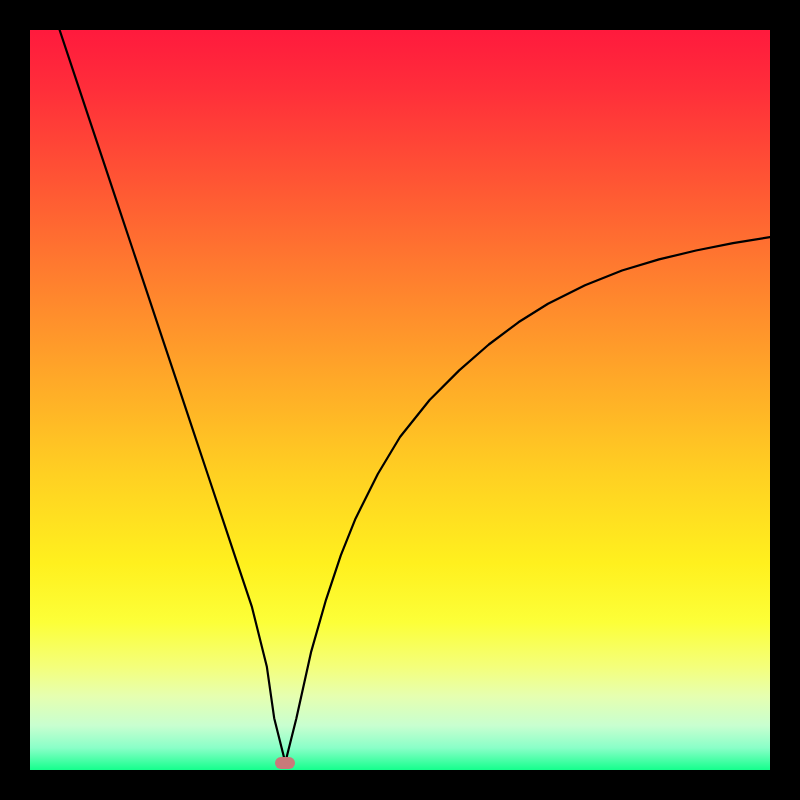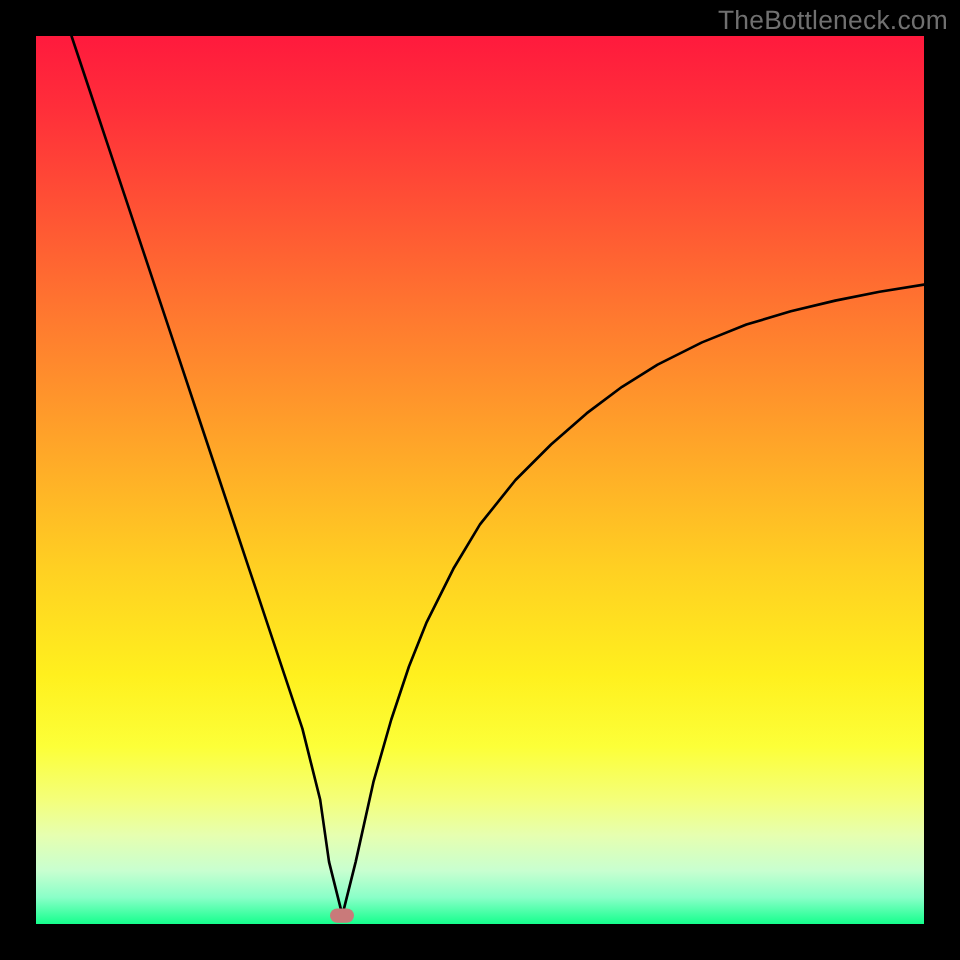--- a/index.html
+++ b/index.html
@@ -72,21 +72,20 @@
     height: 12px;
     border-radius: 6px;
     background: #c97a7a;
     transform: translate(-50%, -50%);
   }
 </style>
 </head>
 <body>
 
 <div class="outer">
-  <div class="watermark">TheBottleneck.com</div>
   <div class="plot">
     <div class="gradient"></div>
     <svg class="curve" viewBox="0 0 740 740" preserveAspectRatio="none">
       <path id="curve-path" d="M29.60 0.00 L44.40 44.40 L59.20 88.80 L74.00 133.20 L88.80 177.60 L103.60 222.00 L118.40 266.40 L133.20 310.80 L148.00 355.20 L162.80 399.60 L177.60 444.00 L192.40 488.40 L207.20 532.80 L222.00 577.20 L236.80 636.40 L244.20 688.20 L255.30 732.60 L266.40 688.20 L281.20 621.60 L296.00 569.80 L310.80 525.40 L325.60 488.40 L347.80 444.00 L370.00 407.00 L399.60 370.00 L429.20 340.40 L458.80 314.50 L488.40 292.30 L518.00 273.80 L555.00 255.30 L592.00 240.50 L629.00 229.40 L666.00 220.52 L703.00 213.12 L740.00 207.20" stroke="#000" stroke-width="2.2" fill="none" stroke-linejoin="round" stroke-linecap="round"></path>
     </svg>
     <div class="marker" id="marker" style="left: 255.3px; top: 732.6px; background: rgb(201, 122, 122);"></div>
   </div>
 </div>
 
 </body></html>

